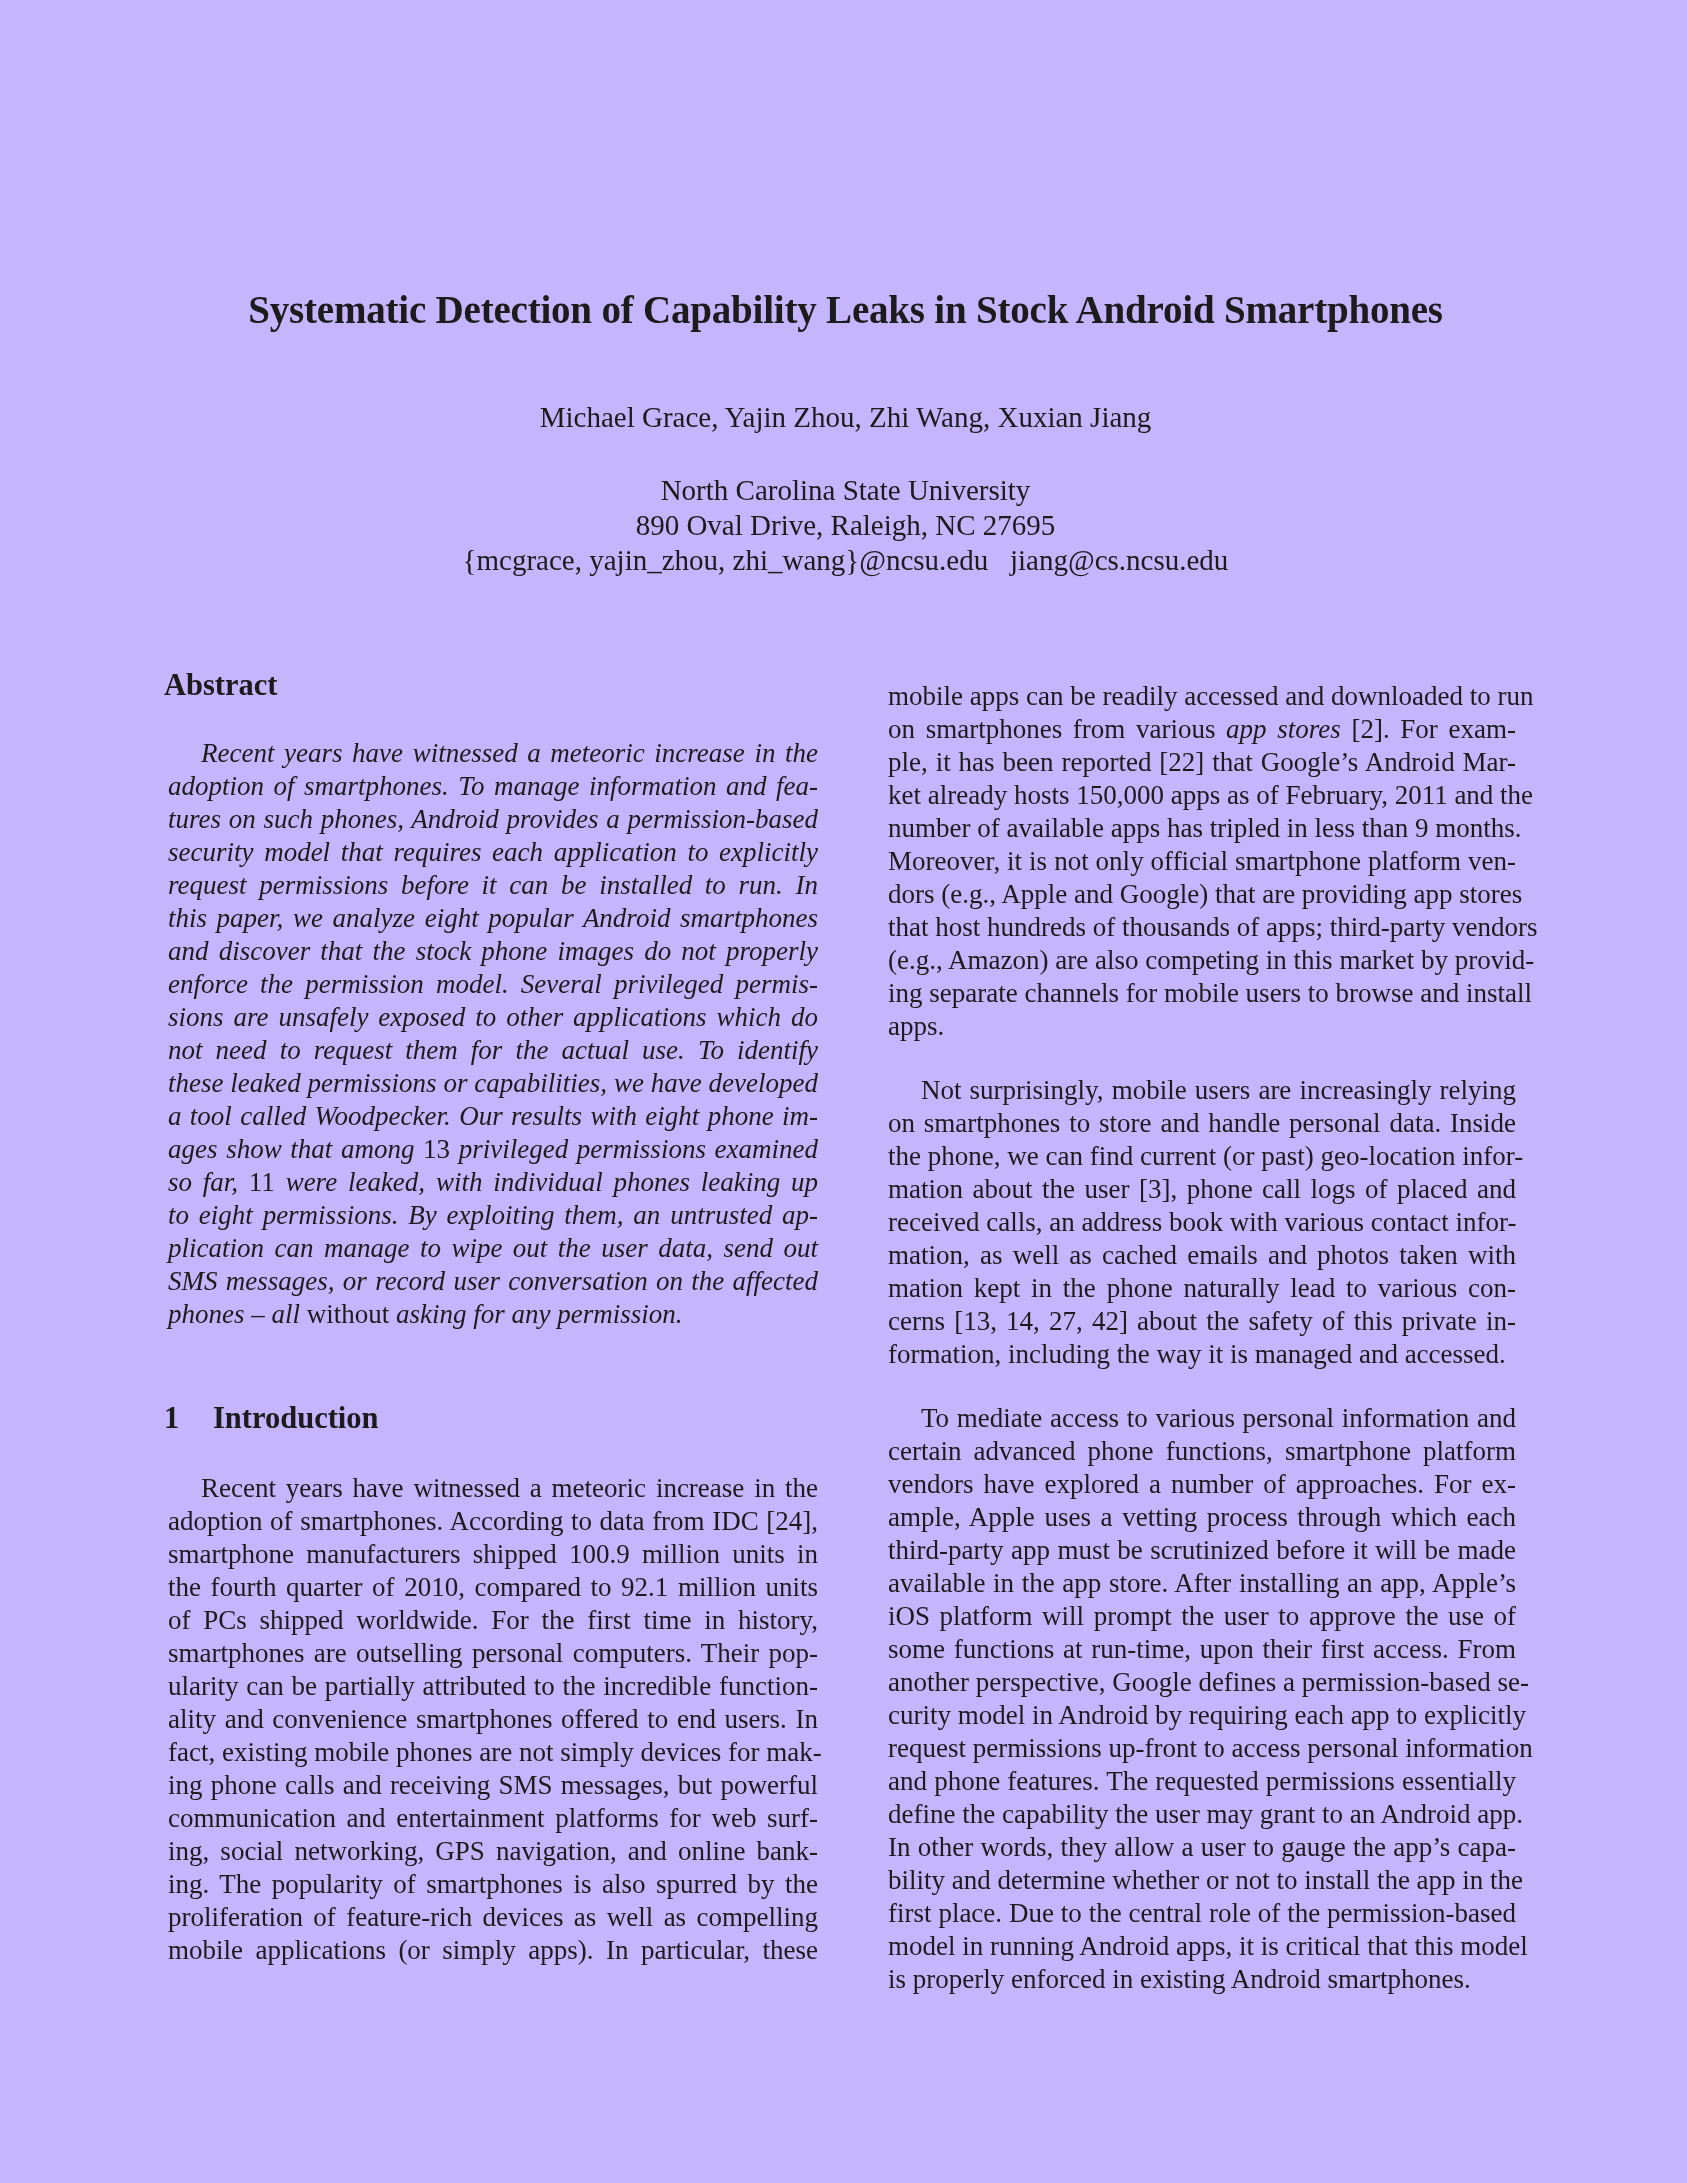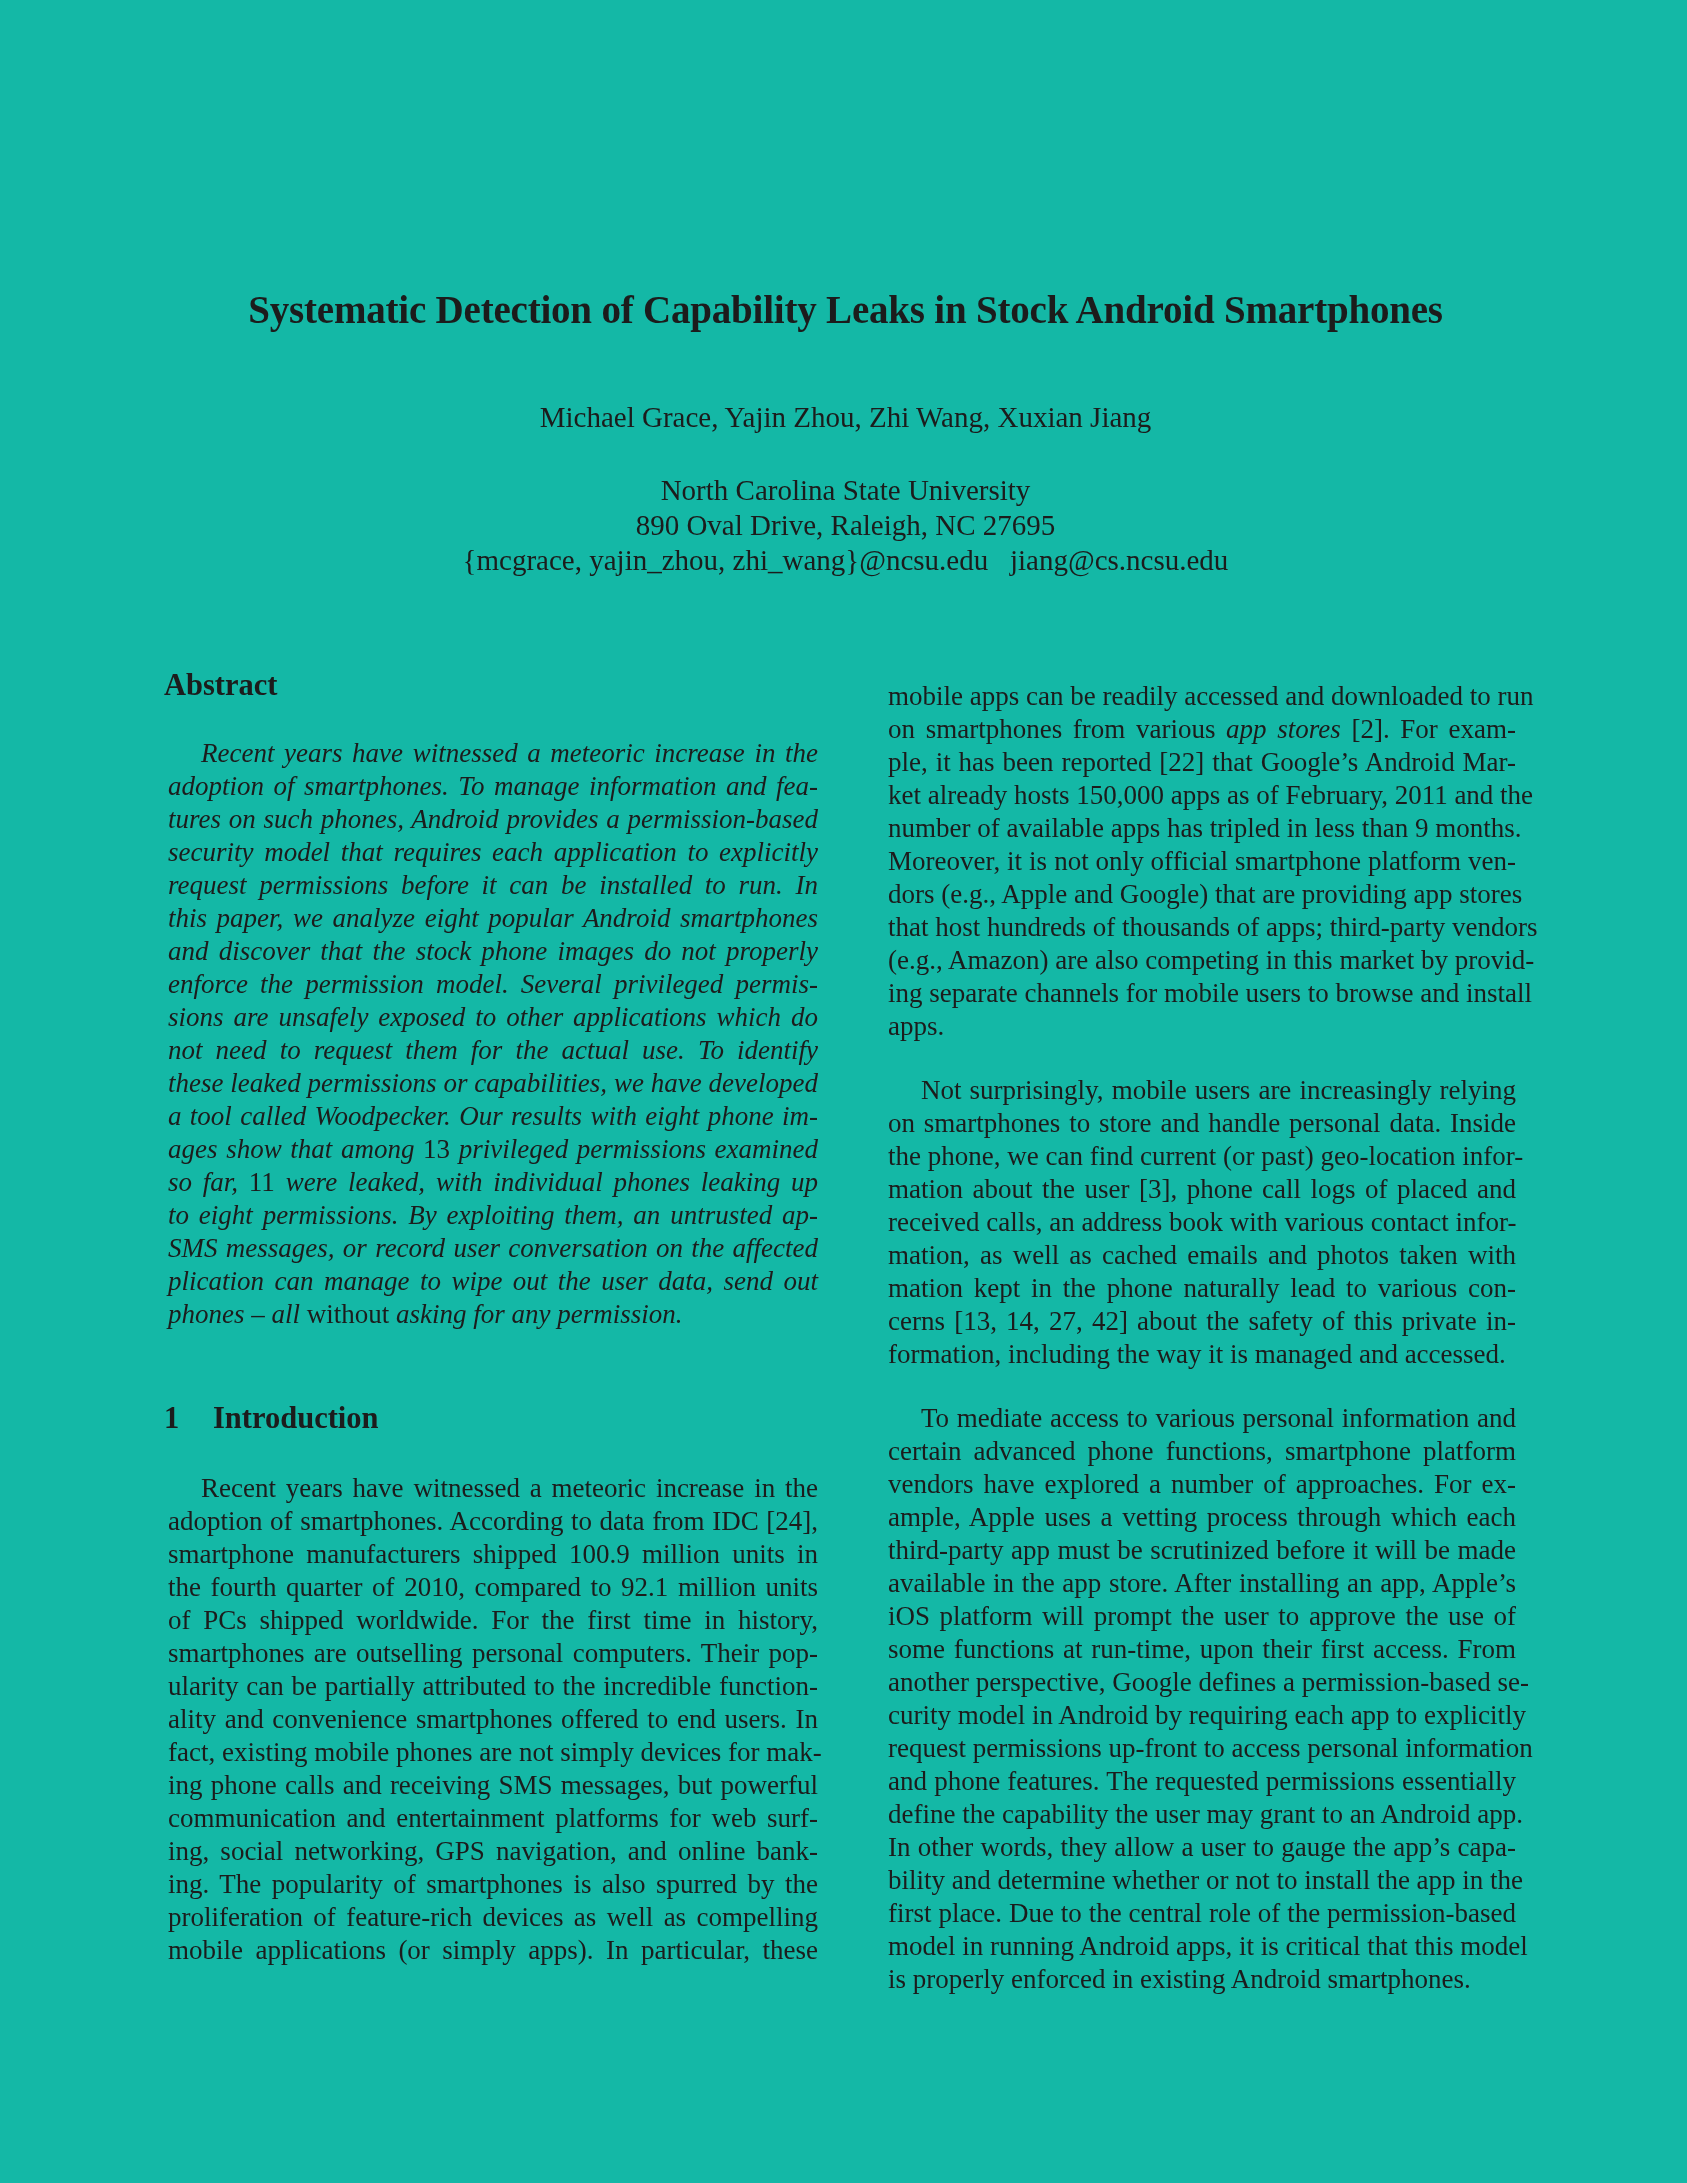--- a/index.html
+++ b/index.html
@@ -13,21 +13,21 @@
     position: relative;
     overflow: hidden;
     color: #1c1c1c;
     font-family: "Liberation Serif", "DejaVu Serif", serif;
   }
   .page {
     position: absolute;
     left: 0; top: 0;
     width: 1687px;
     height: 2183px;
-    background: #14b8a6;
+    background: #c4b5fd;
   }
   .title {
     position: absolute;
     left: 0; width: 1691px;
     top: 287px;
     text-align: center;
     font-weight: bold;
     font-size: 39px;
     line-height: 46px;
     letter-spacing: -0.2px;
@@ -129,22 +129,22 @@
     <span class="ln">this paper, we analyze eight popular Android smartphones</span>
     <span class="ln">and discover that the stock phone images do not properly</span>
     <span class="ln">enforce the permission model.  Several privileged permis-</span>
     <span class="ln">sions are unsafely exposed to other applications which do</span>
     <span class="ln">not need to request them for the actual use.  To identify</span>
     <span class="ln">these leaked permissions or capabilities, we have developed</span>
     <span class="ln">a tool called Woodpecker. Our results with eight phone im-</span>
     <span class="ln"><span>ages show that among </span><span class="up">13</span><span> privileged permissions examined</span></span>
     <span class="ln"><span>so far, </span><span class="up">11</span><span> were leaked, with individual phones leaking up</span></span>
     <span class="ln">to eight permissions.  By exploiting them, an untrusted ap-</span>
+    <span class="ln">plication can manage to wipe out the user data, send out</span>
     <span class="ln">SMS messages, or record user conversation on the affected</span>
-    <span class="ln">plication can manage to wipe out the user data, send out</span>
     <span class="ln last"><span>phones – all </span><span class="up">without</span><span> asking for any permission.</span></span>
   </div>
 
   <h2 class="section-heading"><span class="num">1</span><span>Introduction</span></h2>
 
   <div class="col col-left" id="intro-block">
     <span class="ln indent">Recent years have witnessed a meteoric increase in the</span>
     <span class="ln">adoption of smartphones. According to data from IDC [24],</span>
     <span class="ln">smartphone manufacturers shipped 100.9 million units in</span>
     <span class="ln">the fourth quarter of 2010, compared to 92.1 million units</span>

